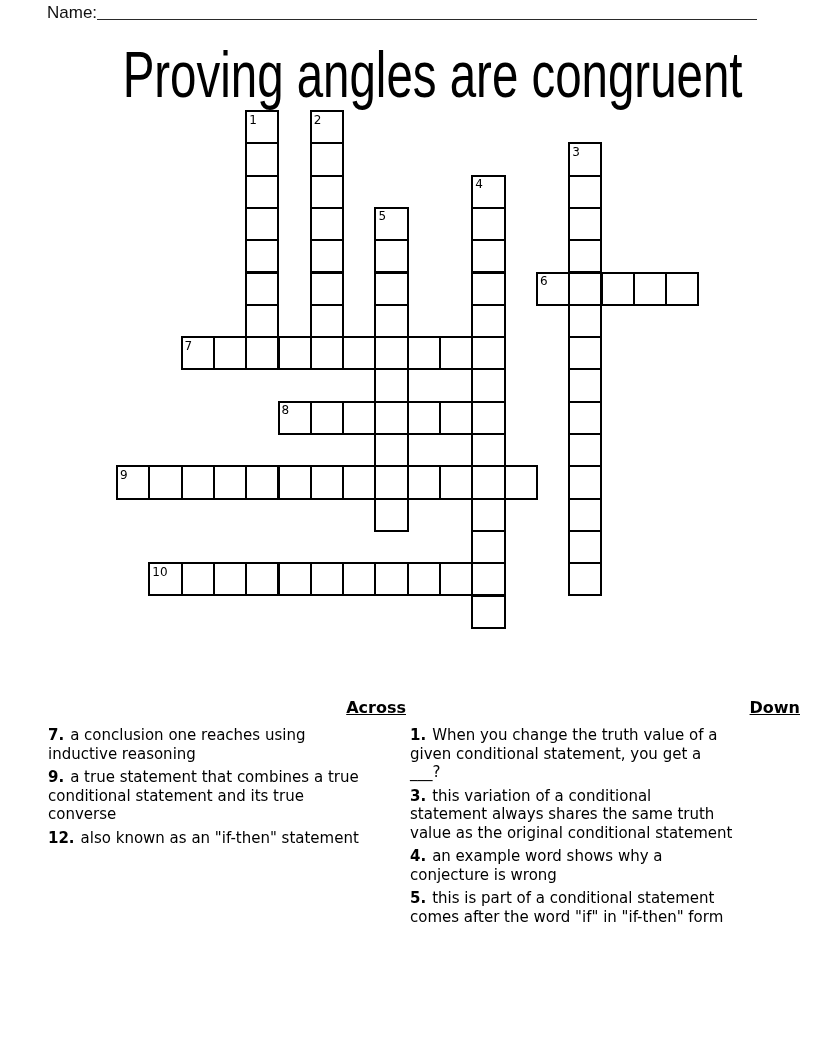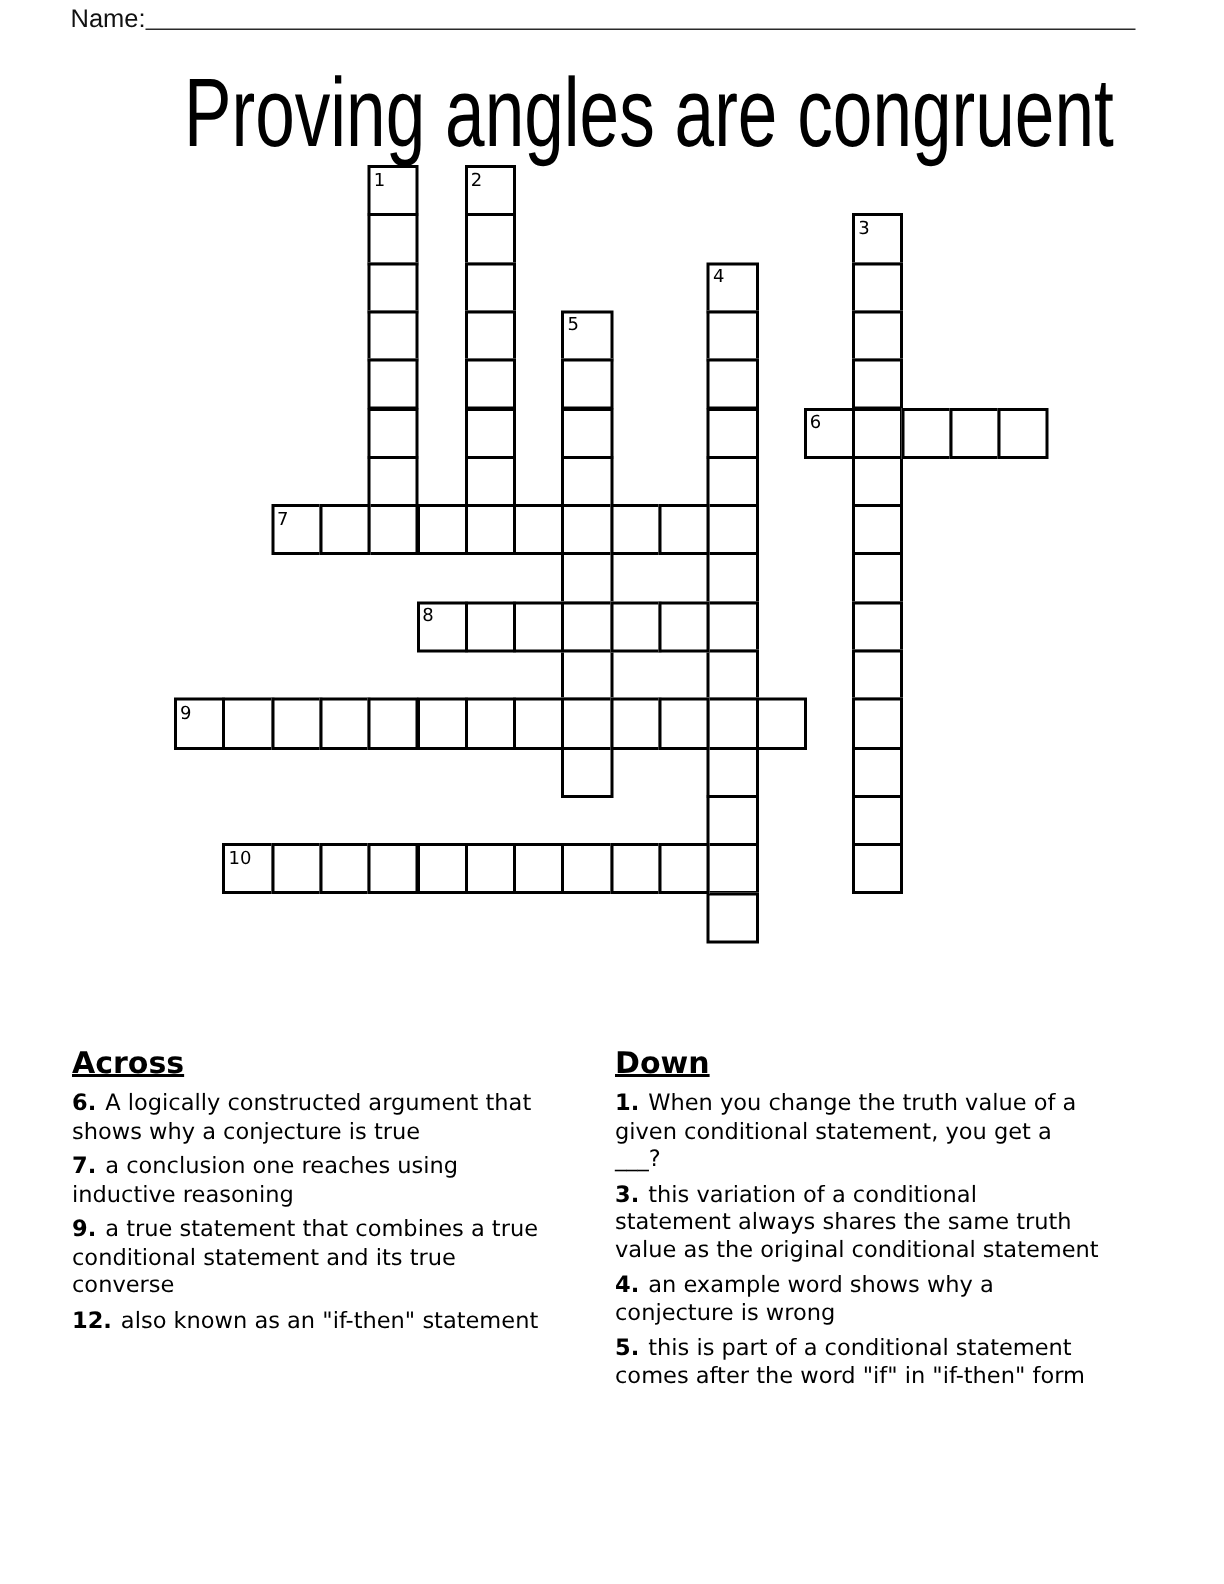--- a/index.html
+++ b/index.html
@@ -18,22 +18,22 @@
   
   .grid{position:absolute;}
   .cell{position:absolute;width:34.3px;height:34.3px;box-sizing:border-box;
         border:2px solid #000;background:#fff;z-index:1;}
   .cellnum{position:absolute;z-index:2;font-size:12px;line-height:1;
            padding:3.5px 0 0 4px;color:#000;}
   
   .clue-col{position:absolute;top:699px;}
   .col-across{left:48px;width:358px;}
   .col-down{left:410px;width:390px;}
-  .clue-head{font-size:20px;font-weight:bold;text-decoration:underline;
-             margin:0 0 9px 0;line-height:18px;}
+  .clue-head{font-size:16px;font-weight:bold;text-decoration:underline;
+             margin:0 0 9px 0;line-height:18px;text-align:right;}
   .clue{margin:0 0 5px 0;font-size:15px;line-height:18.5px;}
   .clue-num{font-weight:bold;margin-right:6px;}
   .clue-text{white-space:pre;}
 </style>
 </head>
 <body>
 
 <div class="page">
 
   <span class="name-label">Name:</span>
@@ -141,22 +141,20 @@
       <div class="cell" style="left: 193.8px; top: 452.2px;"></div>
       <div class="cell" style="left: 226.1px; top: 452.2px;"></div>
       <div class="cell" style="left: 258.4px; top: 452.2px;"></div>
       <div class="cell" style="left: 290.7px; top: 452.2px;"></div>
       <div class="cell" style="left: 323px; top: 452.2px;"></div>
       <div class="cellnum" style="left: 32.3px; top: 452.2px;">10</div>
     </div>
 
   <div class="clue-col col-across">
     <p class="clue-head">Across</p>
-    <p class="clue"><b class="clue-num">6.</b><span class="clue-text">A logically constructed argument that
-shows why a conjecture is true</span></p>
     <p class="clue"><b class="clue-num">7.</b><span class="clue-text">a conclusion one reaches using
 inductive reasoning</span></p>
     <p class="clue"><b class="clue-num">9.</b><span class="clue-text">a true statement that combines a true
 conditional statement and its true
 converse</span></p>
     <p class="clue"><b class="clue-num">12.</b><span class="clue-text">also known as an "if-then" statement</span></p>
   </div>
 
   <div class="clue-col col-down">
     <p class="clue-head">Down</p>

